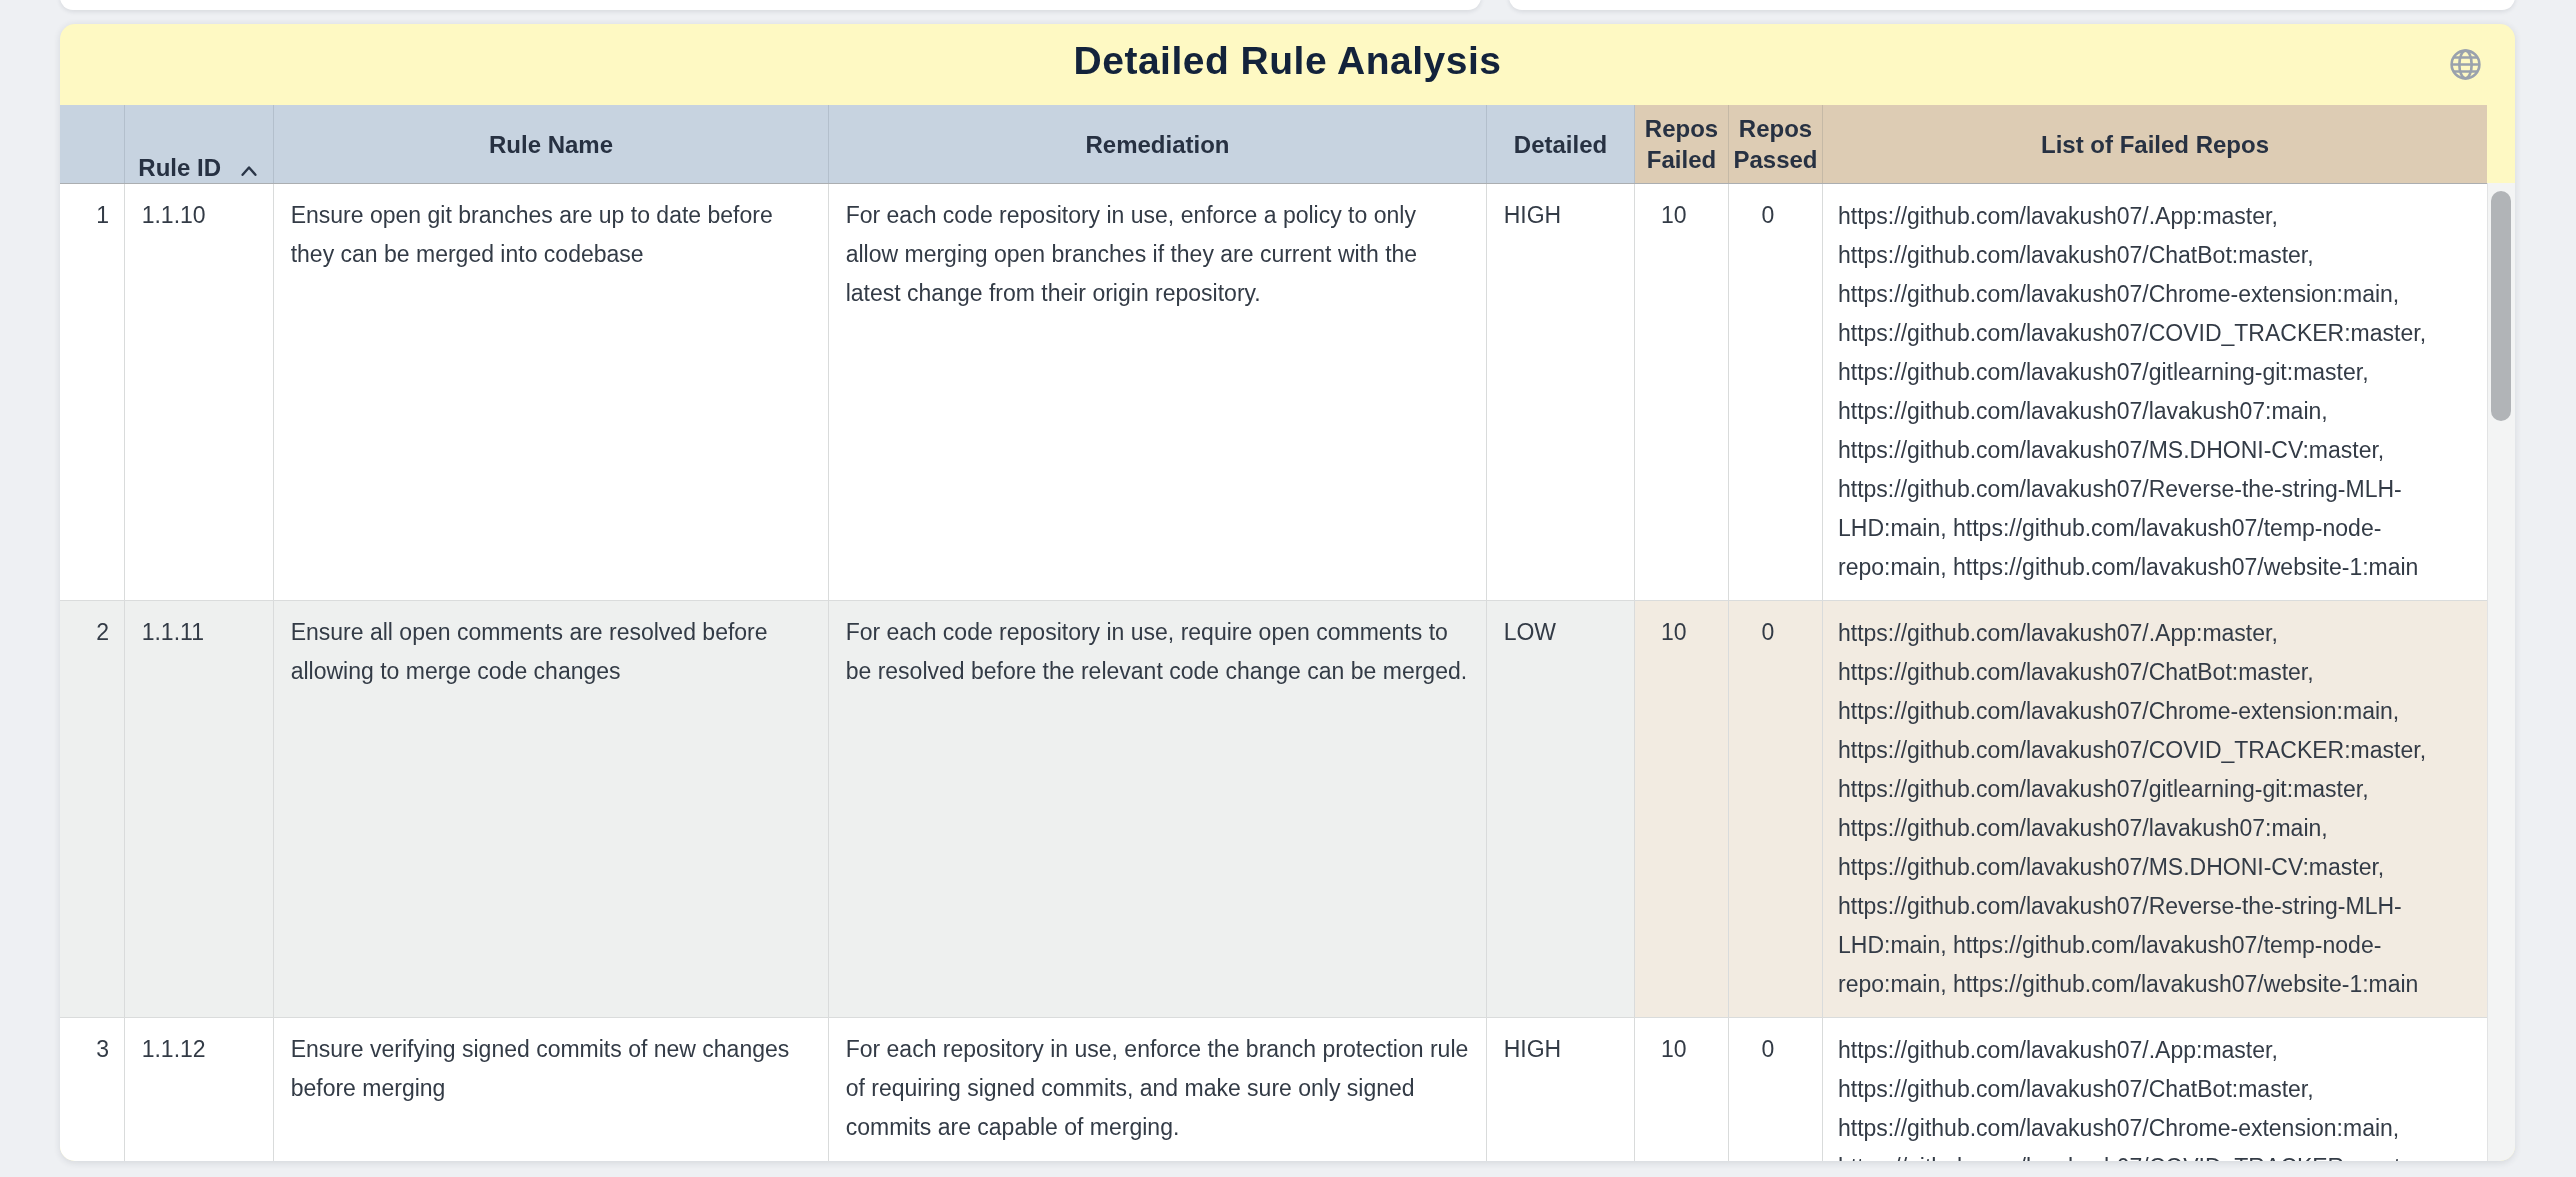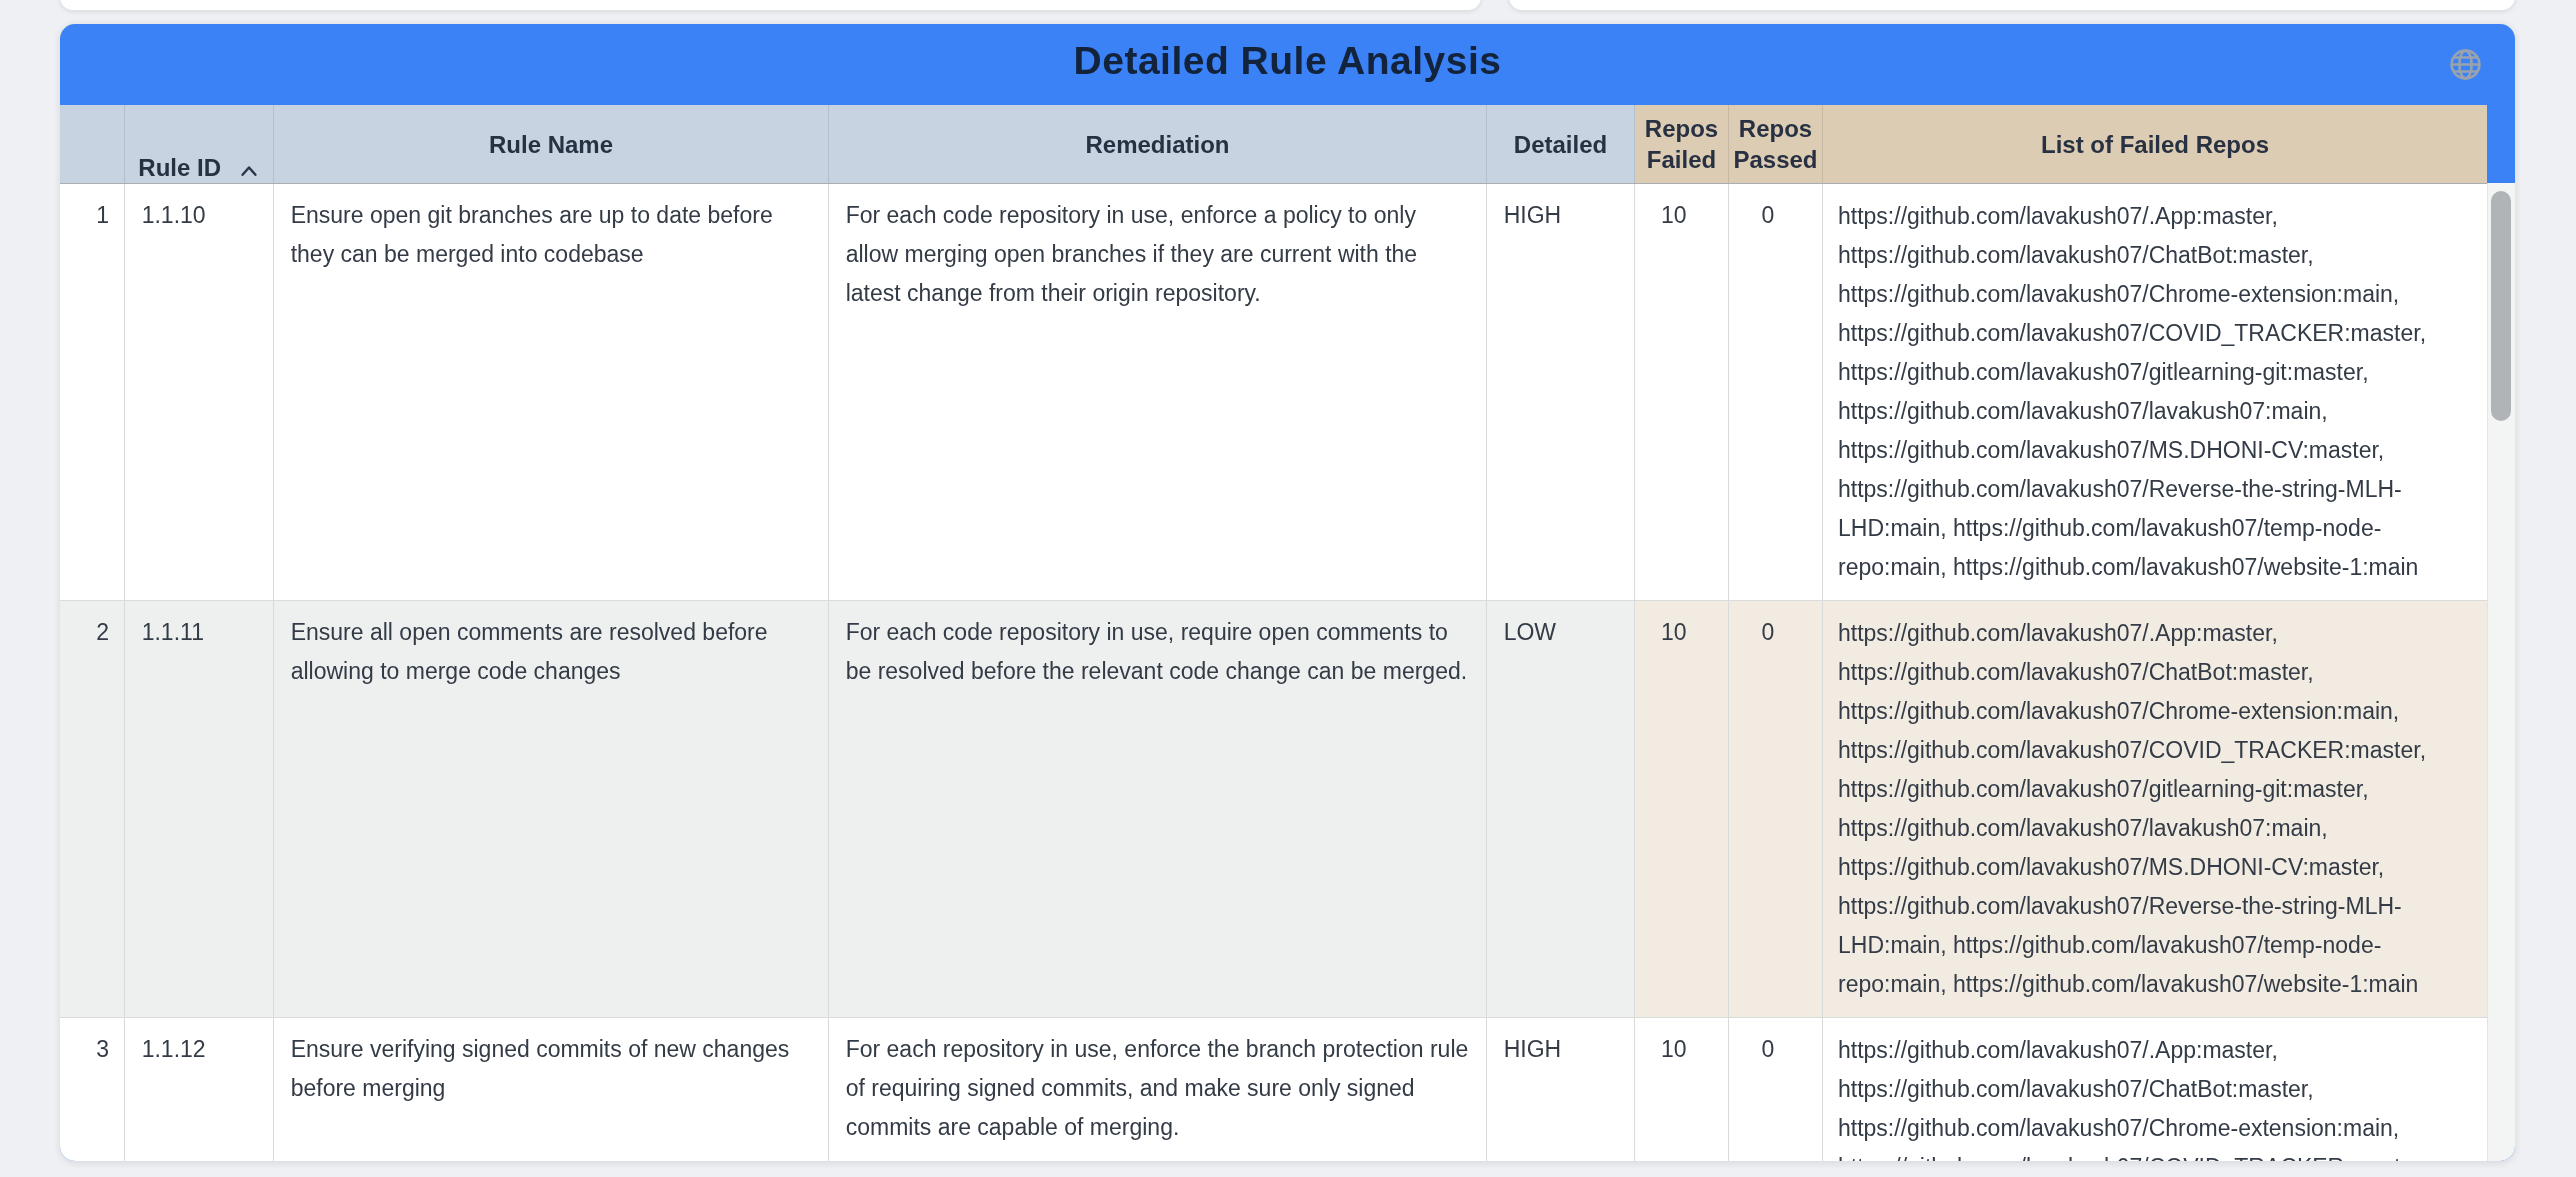--- a/index.html
+++ b/index.html
@@ -21,21 +21,21 @@
     position:absolute; top:-18.5px; height:28px;
     background:#ffffff; border-radius:13px;
     box-shadow:0 1.9px 4.6px rgba(30,40,60,.10);
   }
   .top-card-edge.left  { left:60px;  width:1421px; }
   .top-card-edge.right { left:1509px; width:1006px; }
 
   .card {
     position:absolute; left:60px; top:24px;
     width:2455px; height:1137px;
-    background:#3b82f6; border-radius:15px;
+    background:#fef9c3; border-radius:15px;
     box-shadow:0 1.9px 7.4px rgba(30,40,60,.12);
     overflow:hidden;
   }
 
   .card-title {
     position:absolute; top:15px; left:0; right:0;
     text-align:center;
     font-size:39px; font-weight:700; letter-spacing:0.5px;
     color:var(--title-text);
   }

